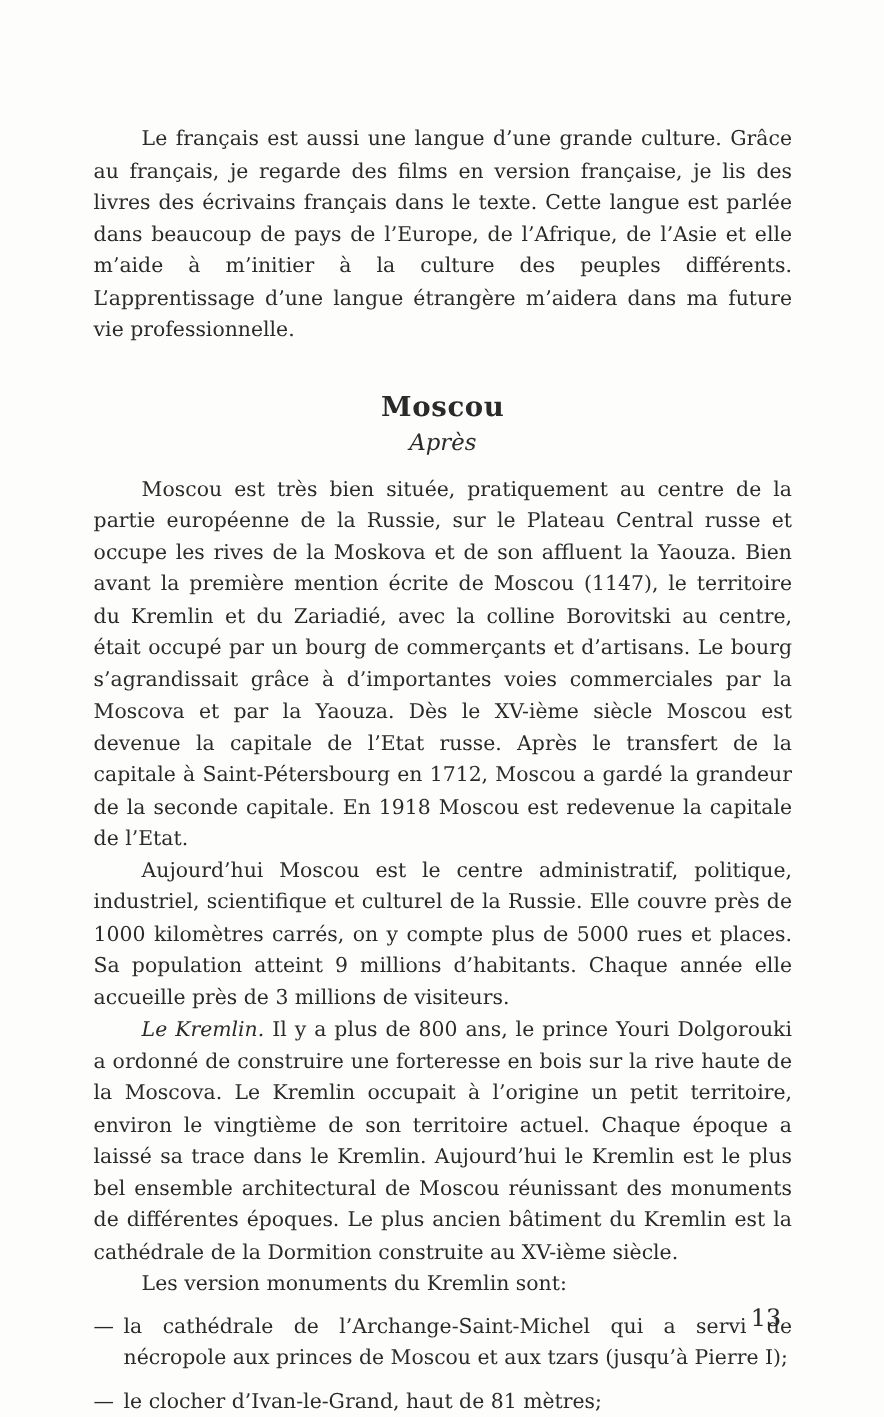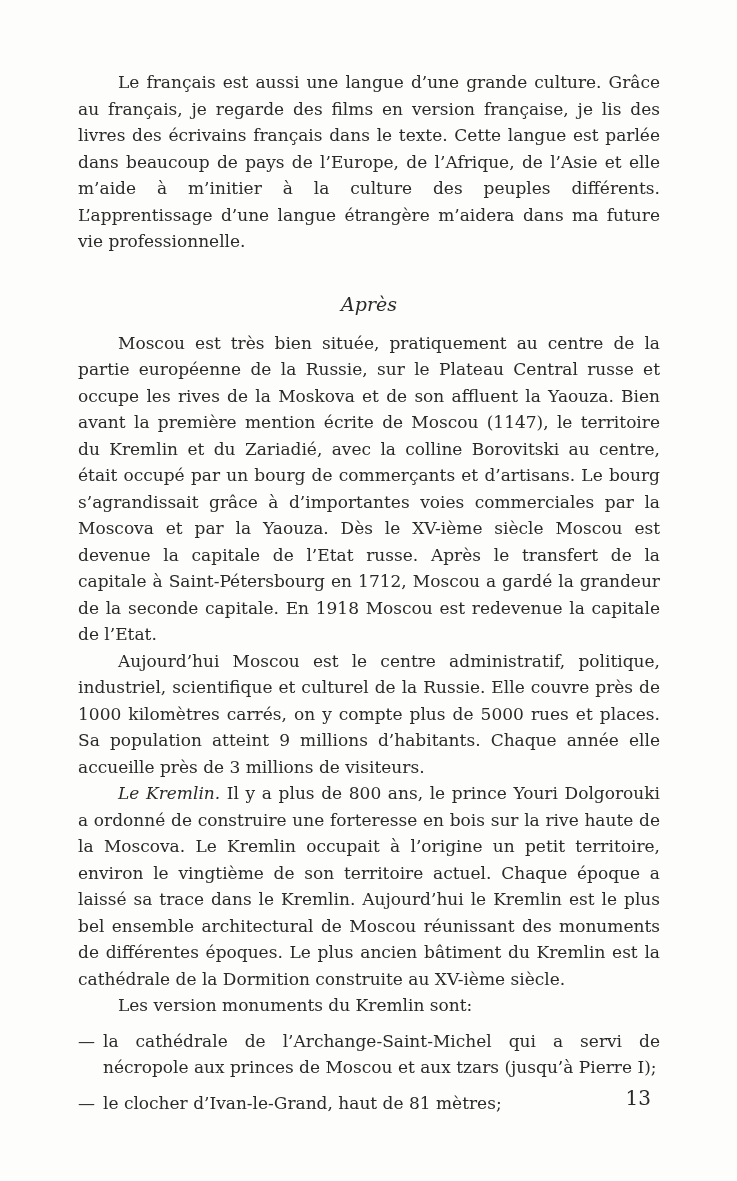--- a/index.html
+++ b/index.html
@@ -10,21 +10,21 @@
   .page {
     position: relative;
     width: 737px;
     height: 1181px;
     box-sizing: border-box;
     background: #fdfdfc;
     color: #2a2a2a;
     font-family: "DejaVu Serif", "Liberation Serif", serif;
     font-size: 17px;
     line-height: 26.5px;
-    padding: 69px 77px 0 78px;
+    padding: 103px 77px 0 78px;
     text-align: justify;
     hyphens: auto;
     -webkit-hyphens: auto;
     overflow: hidden;
   }
   .para {
     margin: 0;
     text-indent: 40px;
   }
   .heading {
@@ -81,20 +81,21 @@
   }
 </style>
 </head>
 <body>
 
 <div class="page">
 
   <p class="para">Le français est aussi une langue d’une grande culture. Grâce au français, je regarde des films en version française, je lis des livres des écrivains français dans le texte. Cette langue est parlée dans beaucoup de pays de l’Europe, de l’Afrique, de l’Asie et elle m’aide à m’initier à la culture des peuples différents. L’apprentissage d’une langue étrangère m’aidera dans ma future vie professionnelle.</p>
 
   <div class="heading">
+    <div class="title">Moscou</div>
     <div class="subtitle">Après</div>
   </div>
 
   <p class="para para-situation">Moscou est très bien située, pratiquement au centre de la partie européenne de la Russie, sur le Plateau Central russe et occupe les rives de la Moskova et de son affluent la Yaouza. Bien avant la première mention écrite de Moscou (1147), le territoire du Kremlin et du Zariadié, avec la colline Borovitski au centre, était occupé par un bourg de commerçants et d’artisans. Le bourg s’agrandissait grâce à d’importantes voies commerciales par la Moscova et par la Yaouza. Dès le XV-ième siècle Moscou est devenue la capitale de l’Etat russe. Après le transfert de la capitale à Saint-Pétersbourg en 1712, Moscou a gardé la grandeur de la seconde capitale. En 1918 Moscou est redevenue la capitale de l’Etat.</p>
 
   <p class="para">Aujourd’hui Moscou est le centre administratif, politique, industriel, scientifique et culturel de la Russie. Elle couvre près de 1000 kilomètres carrés, on y compte plus de 5000 rues et places. Sa population atteint 9 millions d’habitants. Chaque année elle accueille près de 3 millions de visiteurs.</p>
 
   <p class="para para-kremlin"><em class="lead-italic">Le Kremlin.</em><span> Il y a plus de 800 ans, le prince Youri Dolgorouki a ordonné de construire une forteresse en bois sur la rive haute de la Moscova. Le Kremlin occupait à l’origine un petit territoire, environ le vingtième de son territoire actuel. Chaque époque a laissé sa trace dans le Kremlin. Aujourd’hui le Kremlin est le plus bel ensemble architectural de Moscou réunissant des monuments de différentes époques. Le plus ancien bâtiment du Kremlin est la cathédrale de la Dormition construite au XV-ième siècle.</span></p>
 
   <p class="para">Les version monuments du Kremlin sont:</p>

